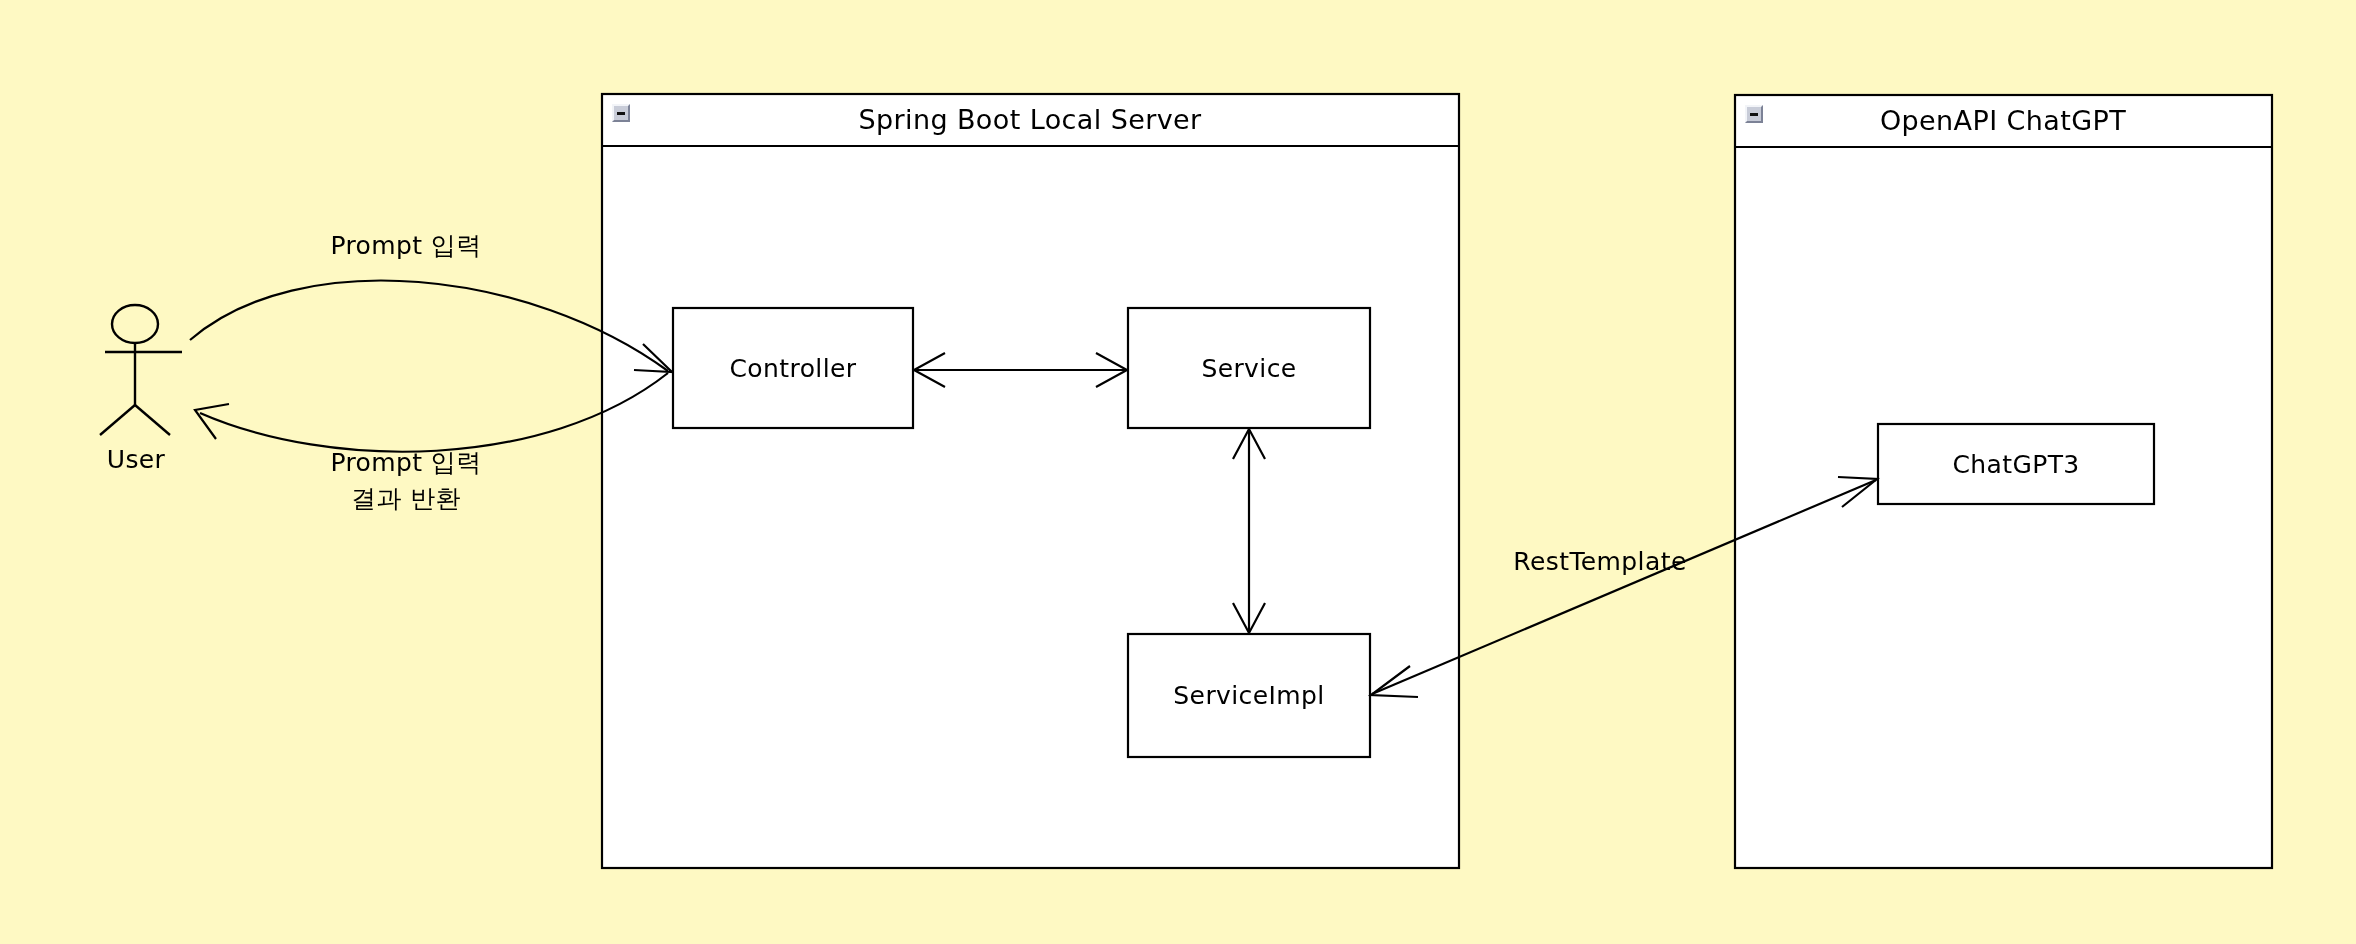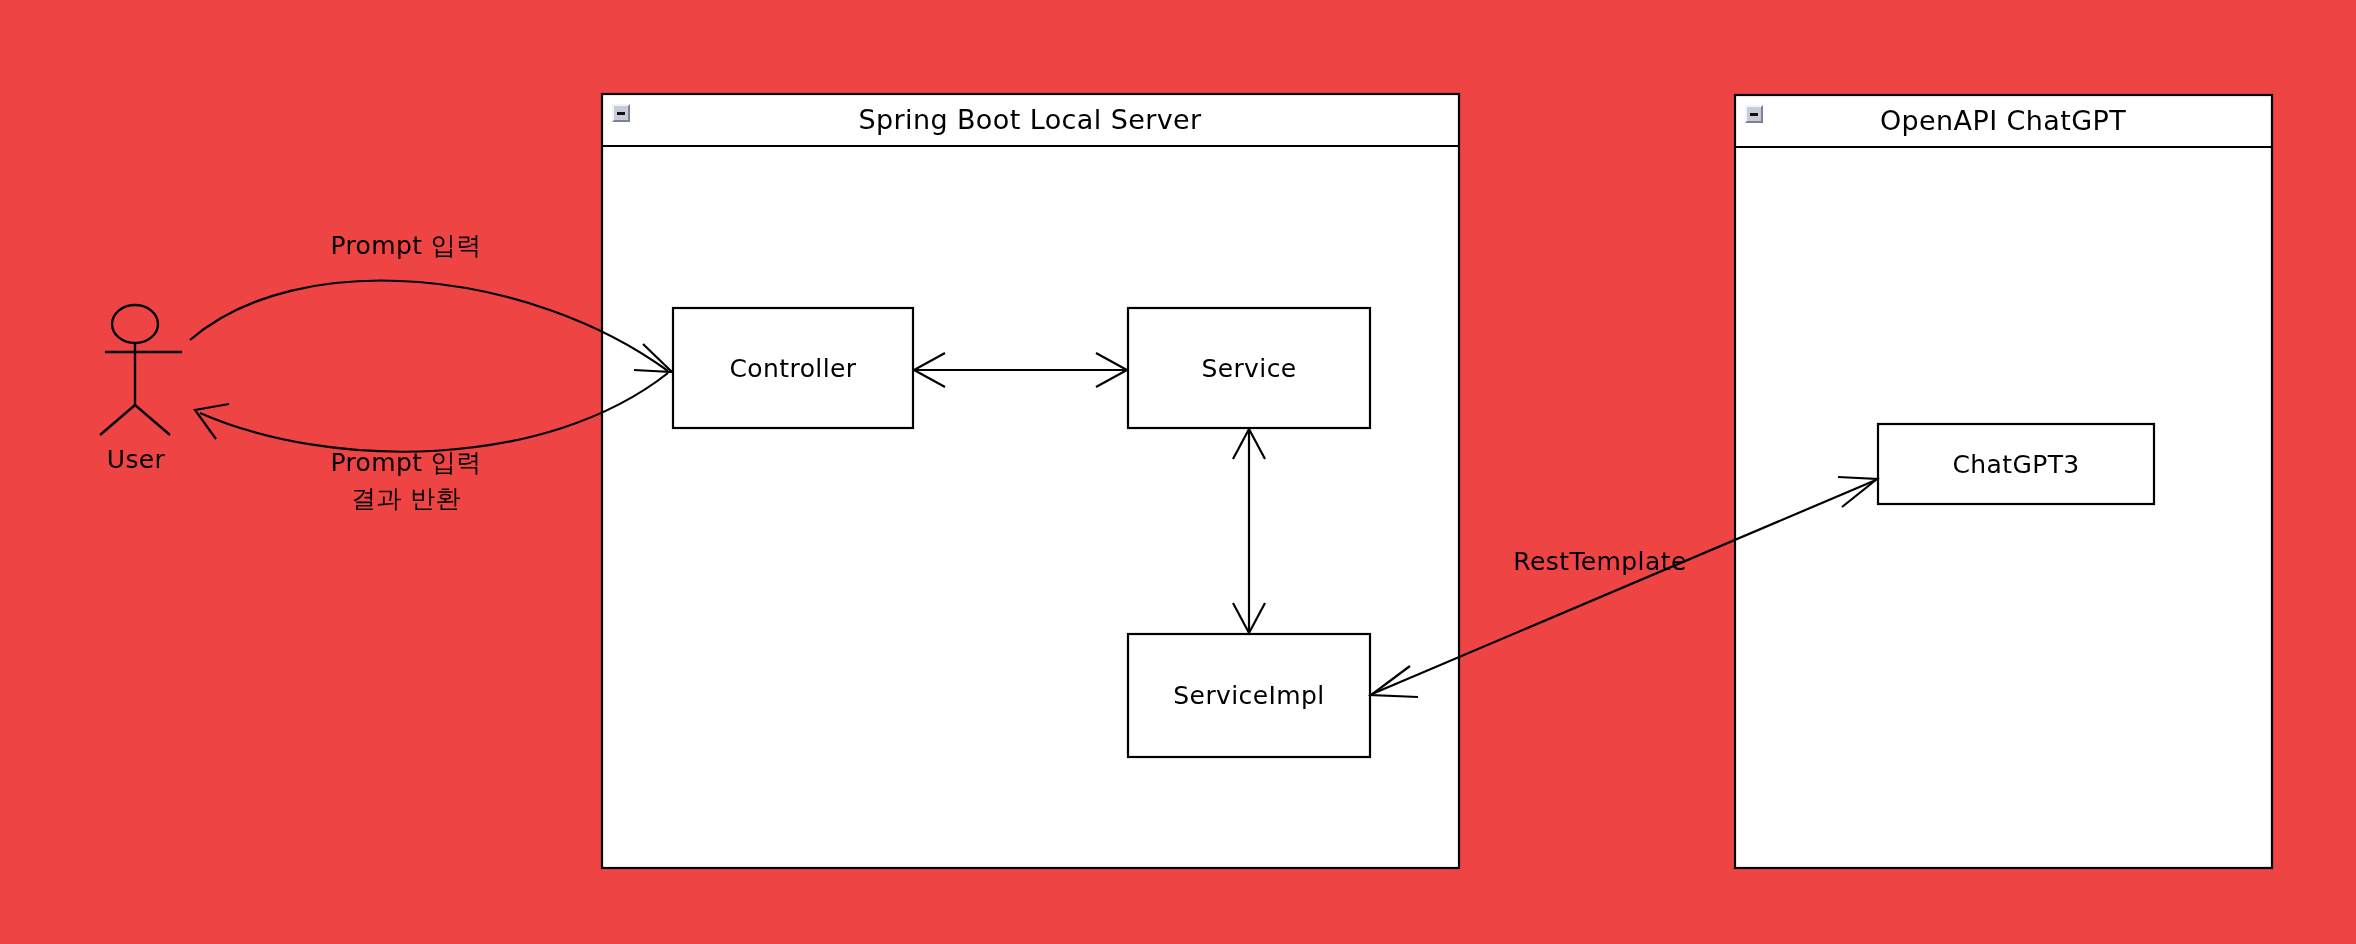--- a/index.html
+++ b/index.html
@@ -11,21 +11,21 @@
   body {
     width: 2356px;
     height: 944px;
     overflow: hidden;
     font-family: "DejaVu Sans", sans-serif;
   }
   #diagram-root {
     position: relative;
     width: 2356px;
     height: 944px;
-    background: #ef4444;
+    background: #fef9c3;
   }
   svg#diagram-canvas {
     position: absolute;
     top: 0;
     left: 0;
     width: 2356px;
     height: 944px;
     display: block;
   }
   .panel-rect {

